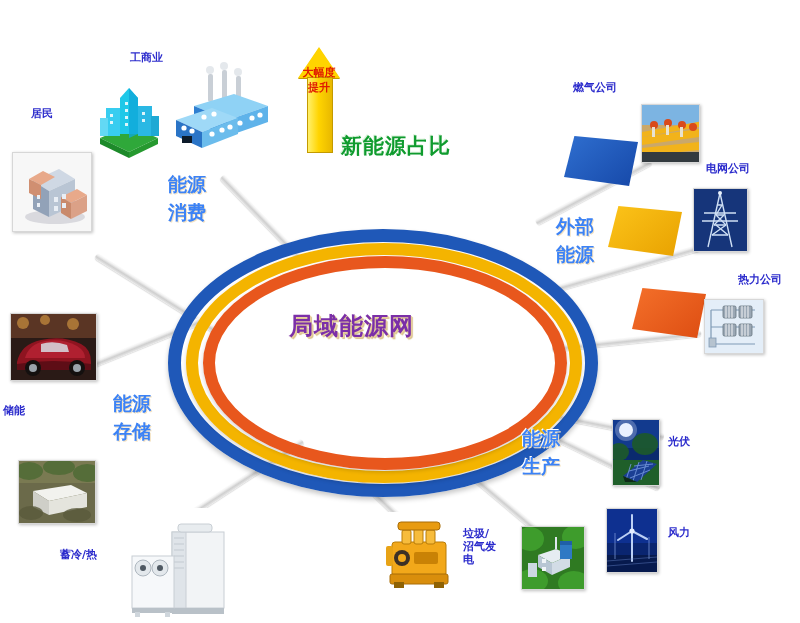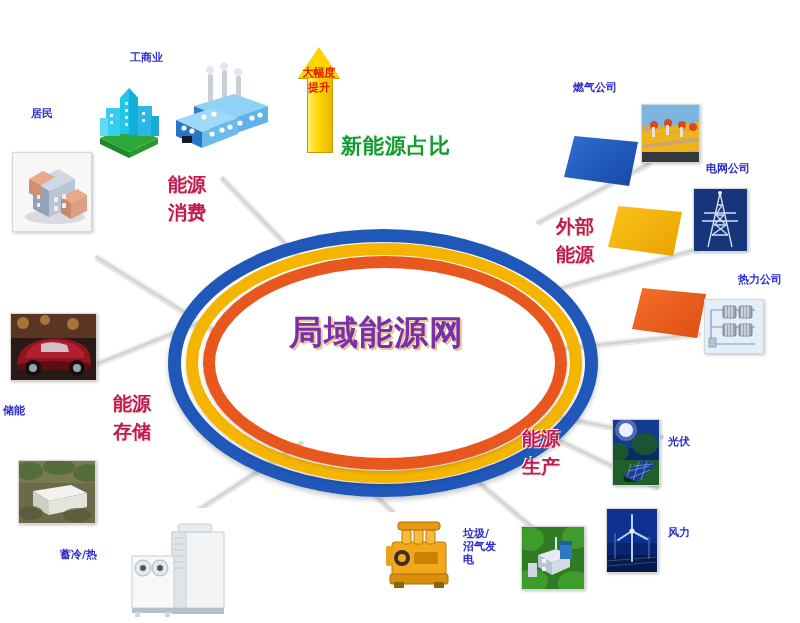--- a/index.html
+++ b/index.html
@@ -28,23 +28,23 @@
                border:12px solid #e8571d;
                box-shadow:0 2px 4px rgba(0,0,0,.18);}
   .ring::after{content:"";position:absolute;left:-13px;right:-13px;top:-13px;bottom:-13px;
                border-radius:50%;pointer-events:none;}
 
   
   .cjk{font-family:"DejaVu Sans","Liberation Sans",sans-serif;font-weight:bold;
        white-space:pre;line-height:1.18;}
   .lbl-blue{color:#2b2bcc;font-size:11px;
             text-shadow:1px 1px 0 #ffffff,-1px 0 0 #ffffff,0 -1px 0 #ffffff;}
-  .lbl-purple{color:#be185d;font-size:19px;
+  .lbl-purple{color:#3b82f6;font-size:19px;
               text-shadow:1px 1px 0 #f4e2c0,-1px -1px 0 #ffffff;}
-  .center-title{color:#7b2fa8;font-size:34px;letter-spacing:1px;
+  .center-title{color:#7b2fa8;font-size:24px;letter-spacing:1px;
                 text-shadow:1px 1px 0 #e8cf9e, 2px 2px 1px #d9c089, -1px -1px 0 #ffffff;}
   .green-txt{color:#0f9b2e;font-size:21px;letter-spacing:1px;
              text-shadow:1px 1px 0 #ffffff,-1px -1px 0 #d9f2d9;}
 
   
   .tile{position:absolute;overflow:hidden;background:#fff;
         border:1px solid #d7d7d7;box-shadow:1px 1px 3px rgba(0,0,0,.25);}
   .tile.noborder{border:none;box-shadow:none;background:transparent;}
   .tile svg{display:block;width:100%;height:100%;}
 

